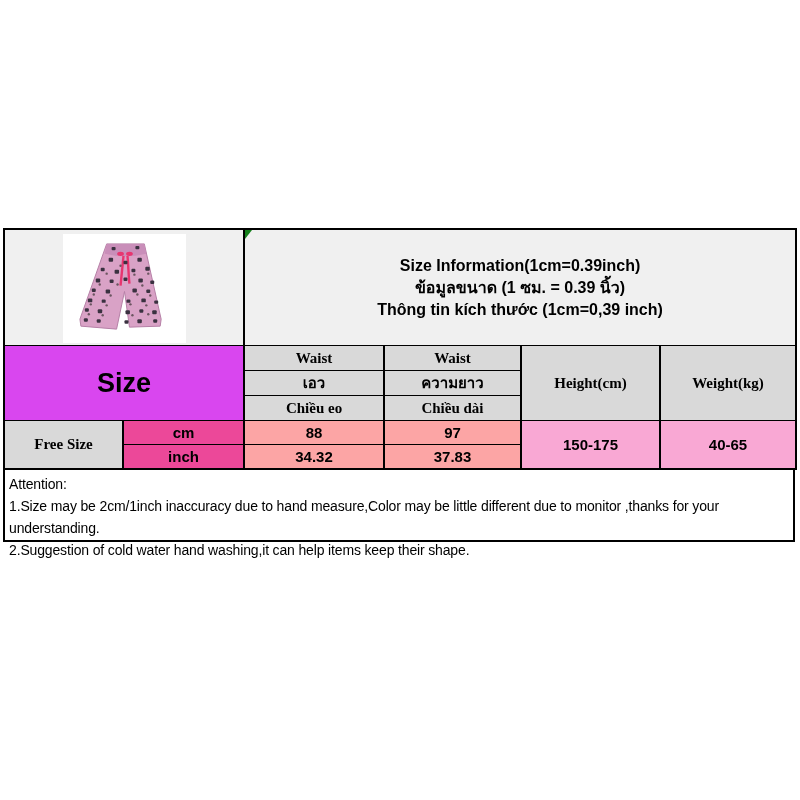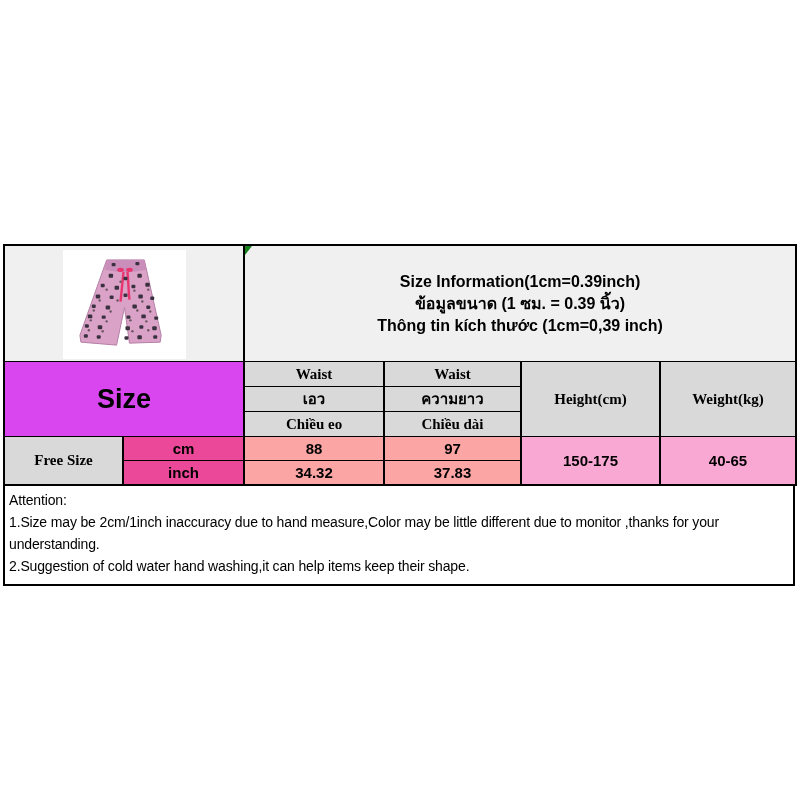--- a/index.html
+++ b/index.html
@@ -1,20 +1,20 @@
 <!DOCTYPE html>
 <html><head>
 <meta charset="utf-8">
 <style>
   html,body{margin:0;padding:0;}
   body{
     width:800px;height:800px;background:#ffffff;position:relative;
     font-family:"Liberation Sans","DejaVu Sans",sans-serif;color:#000;
   }
-  .sheet{position:absolute;left:3px;top:228px;width:792px;margin-top:16px;}
+  .sheet{position:absolute;left:3px;top:228px;width:792px;}
   table.size-table{
     border-collapse:collapse;table-layout:fixed;width:792px;
     border:2px solid #000;
   }
   table.size-table td{
     border:1px solid #000;border-left-width:2px;border-right-width:2px;
     text-align:center;vertical-align:middle;padding:0;overflow:hidden;
   }
   td.bb2{border-bottom-width:2px;}
   .img-cell{background:#f0f0f0;height:115px;}
@@ -29,21 +29,21 @@
   }
   .title-line{font-weight:bold;font-size:16px;line-height:22px;}
   .hdr{background:#d9d9d9;font-weight:bold;font-size:15px;font-family:Liberation Serif, serif;}
   .hdr-light{background:#ec4899;font-weight:bold;font-size:15px;}
   .size-hd{font-size:27px;font-weight:bold;background:#d946ef;}
   .val{background:#fca5a5;font-weight:bold;font-size:15px;}
   .val-gray{background:#f9a8d4;font-weight:bold;font-size:15px;}
   tr.hrow{height:25px;}
   tr.vrow{height:24px;}
   .attention{
-    width:792px;height:100px;box-sizing:border-box;background:#ffffff;
+    width:792px;height:72px;box-sizing:border-box;background:#ffffff;
     border:2px solid #000;border-top:none;
     padding:3px 4px 0 4px;text-align:left;
     font-size:14px;line-height:22px;letter-spacing:-0.15px;
   }
 </style>
 </head>
 <body>
 
 <div class="sheet">
   <table class="size-table">

